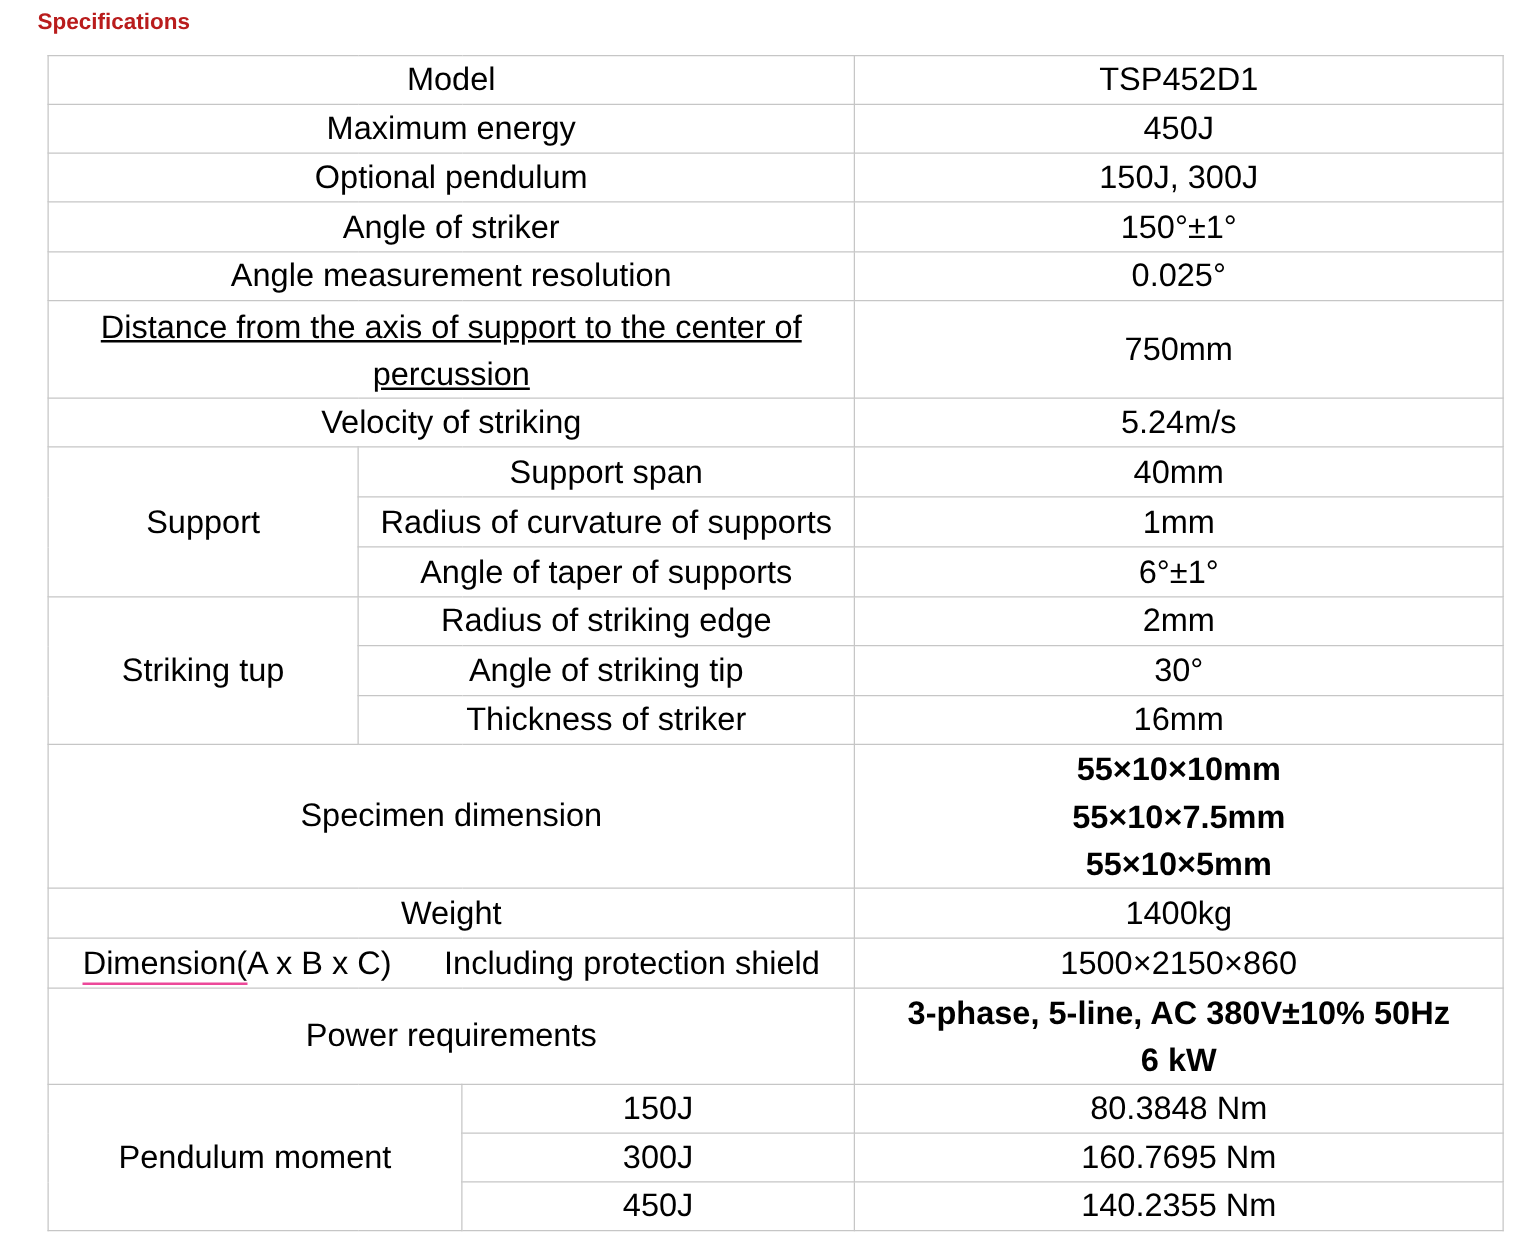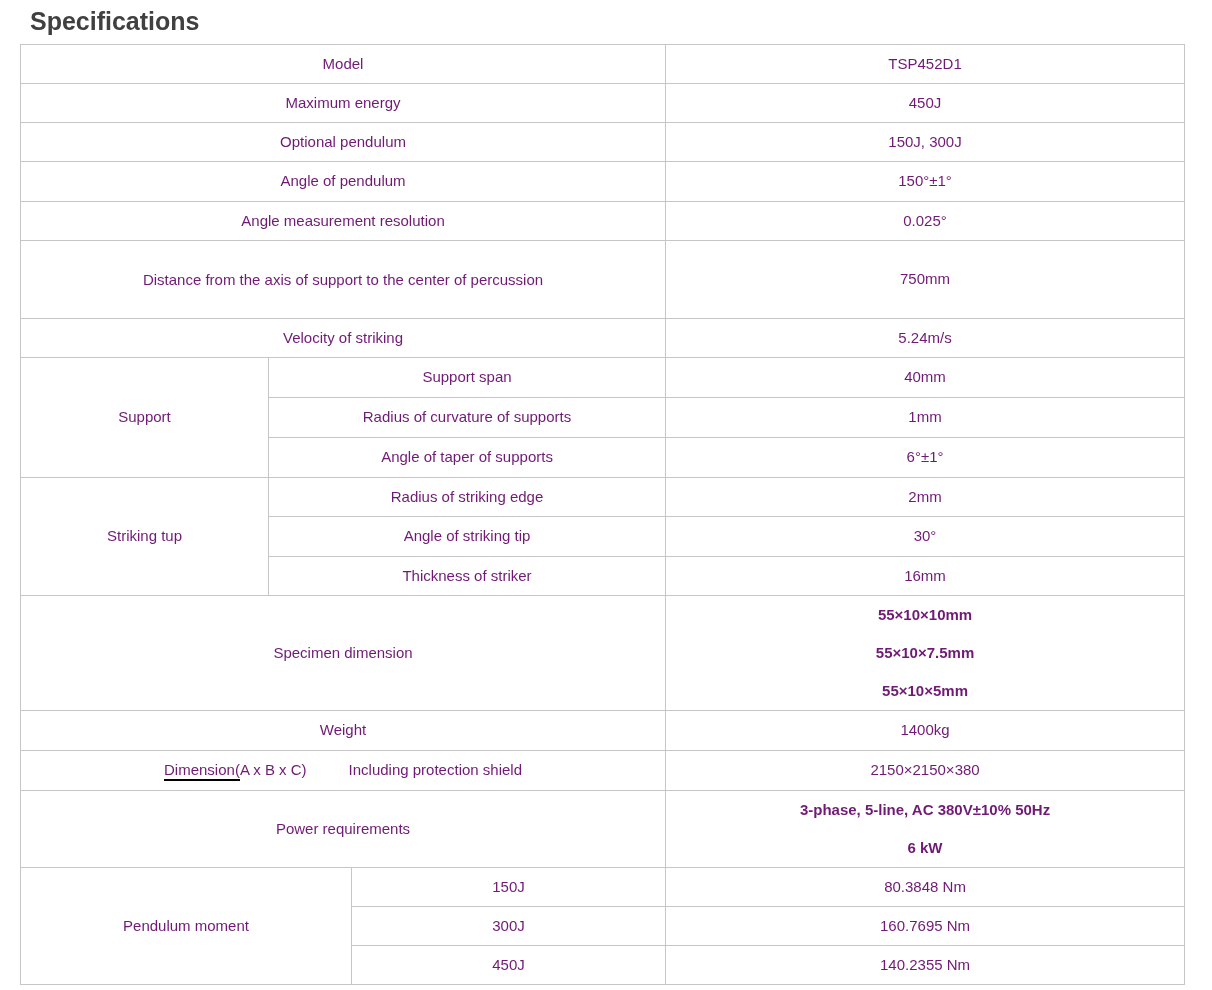--- a/index.html
+++ b/index.html
@@ -12,57 +12,58 @@
     position: relative;
     width: 1212px;
     height: 990px;
     background: #ffffff;
     overflow: hidden;
   }
   .page-title {
     position: absolute;
     left: 30px;
     top: 7px;
-    font-size: 25px;
+    font-size: 18px;
     font-weight: bold;
-    color: #404040;
+    color: #b91c1c;
     letter-spacing: 0px;
     text-align: right;
   }
   table.spec {
     position: absolute;
-    left: 20px;
+    left: 38px;
     top: 44px;
     width: 1164px;
     border-collapse: collapse;
     table-layout: fixed;
-    font-size: 15px;
-    color: #701a75;
+    font-size: 26px;
+    color: #000000;
   }
   table.spec td {
     border: 1px solid #c6c6c6;
     text-align: center;
     vertical-align: middle;
     padding: 0 4px;
     line-height: 1.35;
     overflow: hidden;
   }
   tr.r38 td { height: 38px; }
   tr.r39 td { height: 39px; }
   tr.r77 td { height: 77px; }
   tr.r76 td { height: 76px; }
   tr.r114 td { height: 114px; }
   .wrap-narrow {
     max-width: 570px;
     margin: 0 auto;
     line-height: 38px;
+    text-decoration: underline;
   }
   .multiline div { line-height: 38px; font-weight: bold; }
   .dim-link {
-    border-bottom: 2px solid #000000;
+    border-bottom: 2px solid #ec4899;
     padding-bottom: 1px;
   }
   .dim-note { margin-left: 42px; }
 </style>
 </head>
 <body>
 
 <div class="page">
 
   <div class="page-title">Specifications</div>
@@ -85,21 +86,21 @@
         <td colspan="3">Maximum energy</td>
         <td>450J</td>
       </tr>
 
       <tr class="r38">
         <td colspan="3">Optional pendulum</td>
         <td>150J, 300J</td>
       </tr>
 
       <tr class="r39">
-        <td colspan="3">Angle of pendulum</td>
+        <td colspan="3">Angle of striker</td>
         <td>150°±1°</td>
       </tr>
 
       <tr class="r38">
         <td colspan="3">Angle measurement resolution</td>
         <td>0.025°</td>
       </tr>
 
       <tr class="r77">
         <td colspan="3">
@@ -152,21 +153,21 @@
 
       <tr class="r39">
         <td colspan="3">Weight</td>
         <td>1400kg</td>
       </tr>
 
       <tr class="r39">
         <td colspan="3">
           <span class="dim-link">Dimension(</span><span>A x B x C)</span><span class="dim-note">Including protection shield</span>
         </td>
-        <td>2150×2150×380</td>
+        <td>1500×2150×860</td>
       </tr>
 
       <tr class="r76">
         <td colspan="3">Power requirements</td>
         <td class="multiline">
           <div>3-phase, 5-line, AC 380V±10% 50Hz</div>
           <div>6 kW</div>
         </td>
       </tr>
 

